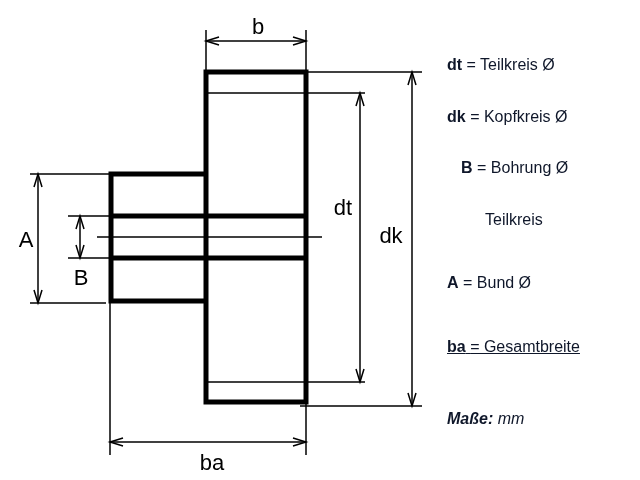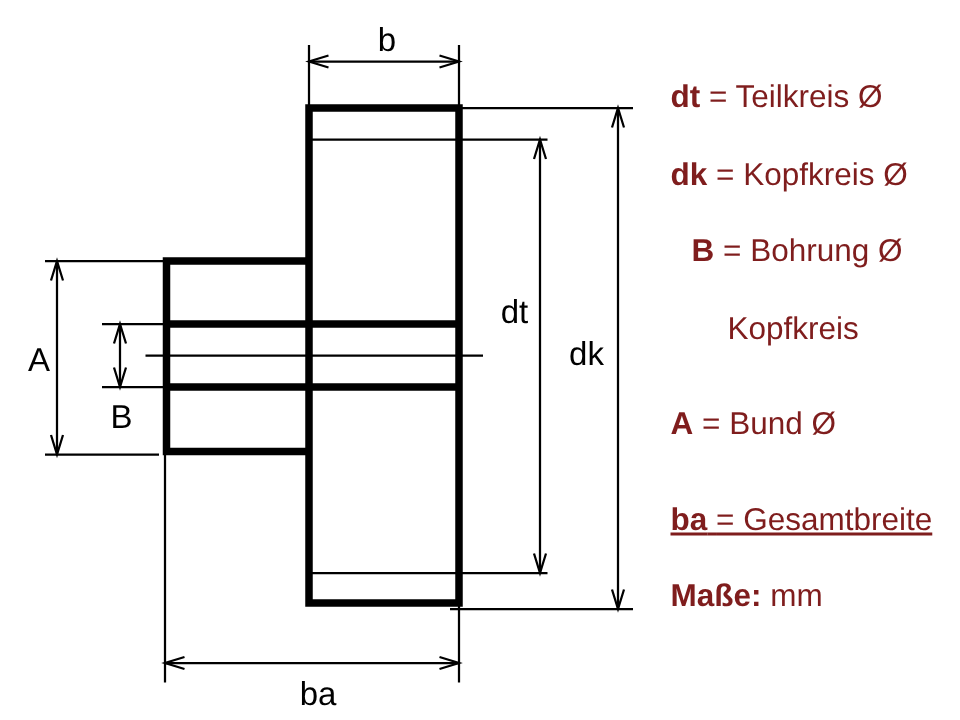--- a/index.html
+++ b/index.html
@@ -7,30 +7,30 @@
     position:relative;width:640px;height:480px;background:#ffffff;
     font-family:"Liberation Sans",sans-serif;color:#000;overflow:hidden;
   }
   .drawing{position:absolute;left:0;top:0;}
   .diagram-label{
     font-family:"Liberation Sans",sans-serif;
     font-size:22px;fill:#000;
   }
   .legend{position:absolute;left:447px;top:0;width:192px;}
   .legend .item{
-    position:absolute;left:0;font-size:21px;line-height:26px;
-    white-space:nowrap;color:#7f1d1d;
+    position:absolute;left:0;font-size:16px;line-height:26px;
+    white-space:nowrap;color:#0f172a;
   }
   .item.row-0{top:52px;}
   .item.row-1{top:104px;}
   .item.row-2{top:155px;margin-left:14px;}
   .item.row-3{top:207px;}
   .item.row-4{top:270px;}
   .item.row-5{top:334px;text-decoration:underline;}
-  .item.row-6{top:385px;}
+  .item.row-6{top:406px;font-style:italic;}
   .key{font-weight:bold;}
   .cont{margin-left:38px;}
 </style>
 </head>
 <body>
 
 <div class="stage">
 
   <svg class="drawing" width="640" height="480" viewBox="0 0 640 480">
 
@@ -111,21 +111,21 @@
       <span class="key">dk</span>
       <span class="txt">= Kopfkreis Ø</span>
     </div>
 
     <div class="item row-2">
       <span class="key">B</span>
       <span class="txt">= Bohrung Ø</span>
     </div>
 
     <div class="item row-3">
-      <div class="cont">Kopfkreis</div>
+      <div class="cont">Teilkreis</div>
     </div>
 
     <div class="item row-4">
       <span class="key">A</span>
       <span class="txt">= Bund Ø</span>
     </div>
 
     <div class="item row-5">
       <span class="key">ba</span>
       <span class="txt">= Gesamtbreite</span>

